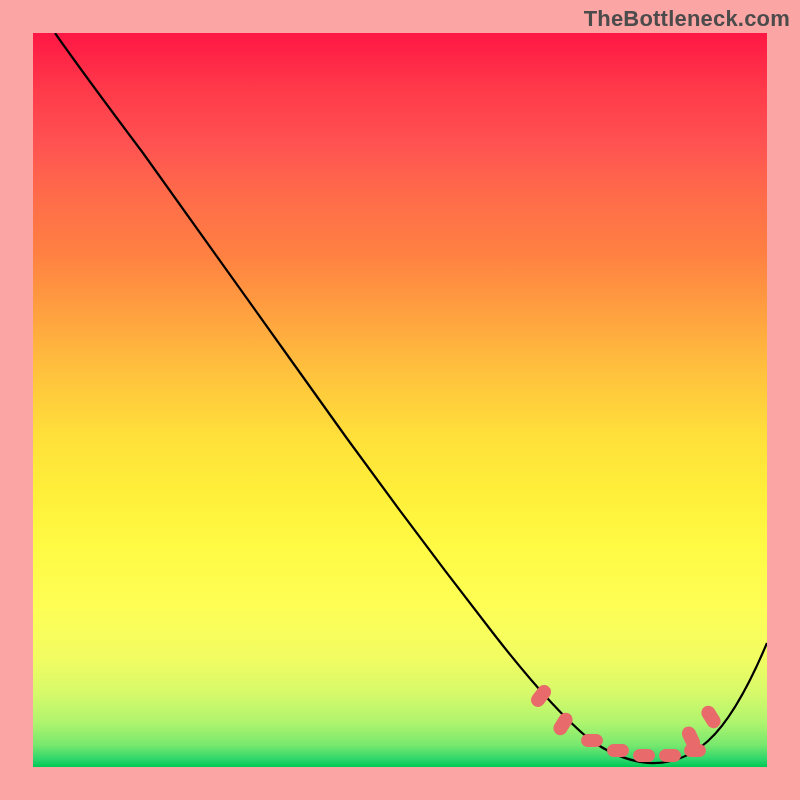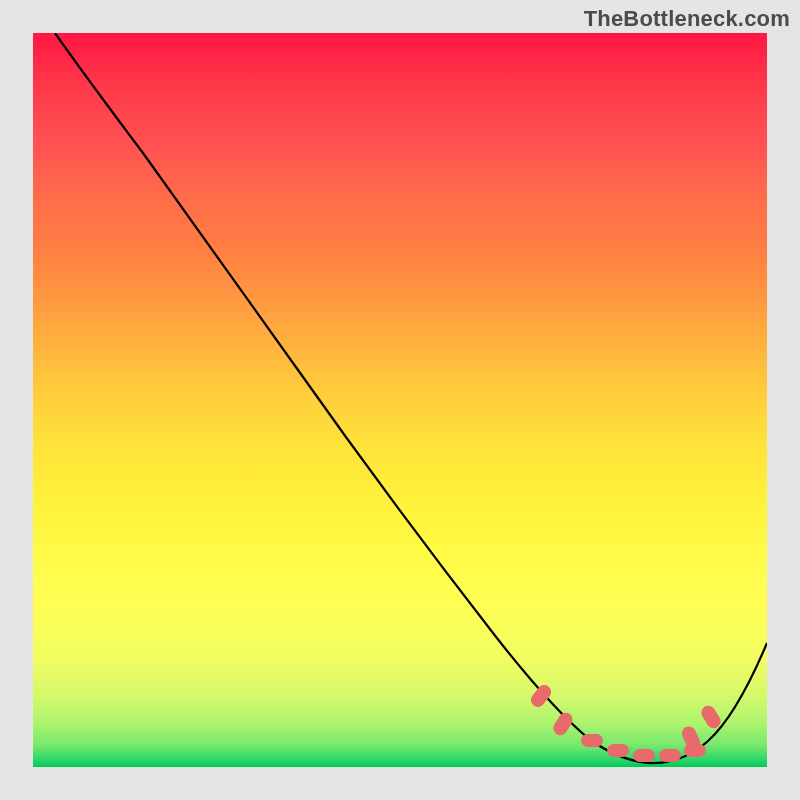--- a/index.html
+++ b/index.html
@@ -8,21 +8,21 @@
     width: 800px;
     height: 800px;
     background: #000;
     overflow: hidden;
     font-family: Arial, Helvetica, sans-serif;
   }
   .frame {
     position: relative;
     width: 800px;
     height: 800px;
-    background: #e5e5e5;
+    background: #fca5a5;
   }
   .plot-area {
     position: absolute;
     left: 33px;
     top: 33px;
     width: 734px;
     height: 734px;
     background: linear-gradient(
       to bottom,
       #ff1744 0%,

